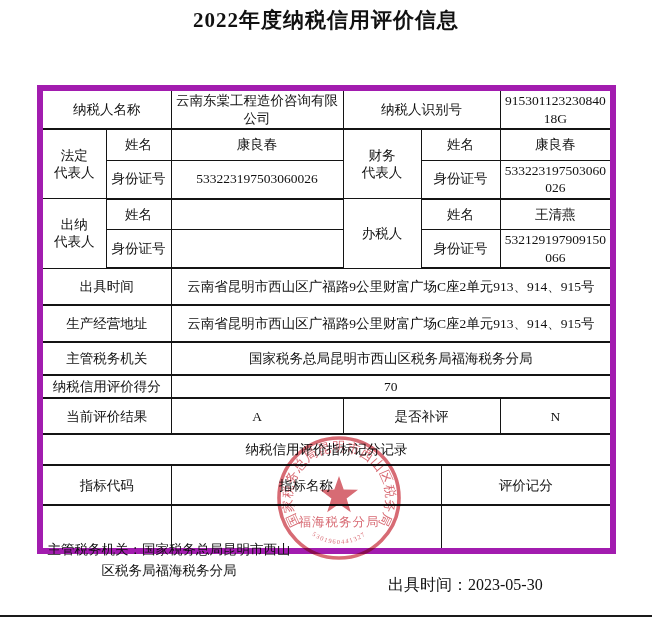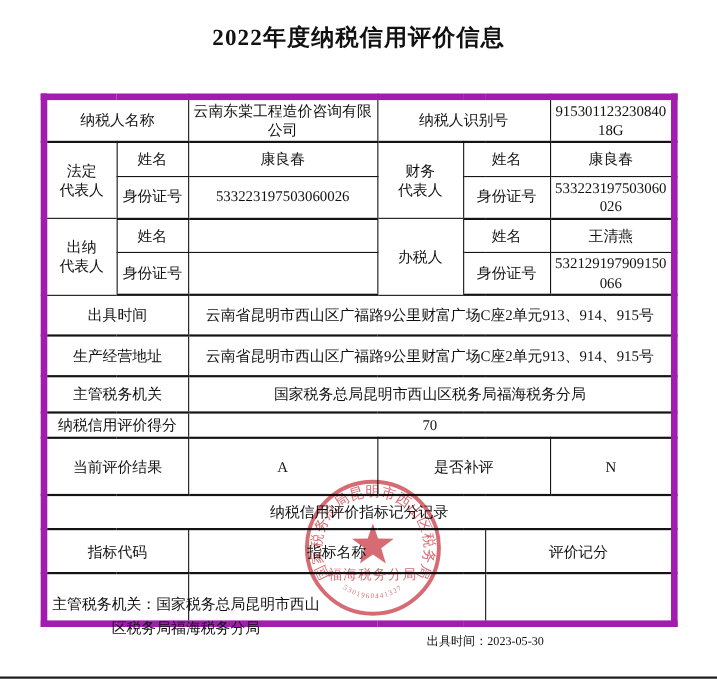--- a/index.html
+++ b/index.html
@@ -2,21 +2,21 @@
 <html><head>
 <meta charset="utf-8">
 <style>
   html,body { margin:0; padding:0; background:#ffffff; }
   body {
     width:652px; height:620px; position:relative; overflow:hidden;
     font-family:"Liberation Serif","DejaVu Serif",serif;
     color:#111;
   }
   .title {
-    position:absolute; top:20px; left:0; width:100%;
+    position:absolute; top:6px; left:0; width:100%;
     text-align:center; font-size:21px; font-weight:bold; letter-spacing:1px;
   }
   table.doc {
     position:absolute; left:37px; top:85px; width:573px;
     border-collapse:collapse; table-layout:fixed;
     font-size:13.5px; border:6px solid #a21caf;
   }
   table.doc td {
     border:1px solid #141414; text-align:center; vertical-align:middle;
     padding:1px 2px; line-height:1.3; overflow:hidden;
@@ -27,21 +27,21 @@
   td.addr { padding:1px 30px; }
   .stamp {
     position:absolute; left:264px; top:423px; width:152px; height:150px;
     opacity:0.82; mix-blend-mode:multiply; pointer-events:none;
   }
   .footer-auth {
     position:absolute; left:42px; top:540px; width:254px;
     text-align:center; font-size:13.5px; line-height:1.55;
   }
   .footer-date {
-    position:absolute; left:388px; top:575px; font-size:11px;
+    position:absolute; left:388px; top:575px; font-size:16px;
   }
   .bottom-line {
     position:absolute; left:0; top:615px; width:652px; height:2px;
     background:#1a1a1a;
   }
 </style>
 </head>
 <body>
 
 <div class="title">2022年度纳税信用评价信息</div>
@@ -103,21 +103,21 @@
     <td colspan="5" class="addr">云南省昆明市西山区广福路9公里财富广场C座2单元913、914、915号</td>
   </tr>
   <tr class="thick" style="height:33px">
     <td colspan="2">主管税务机关</td>
     <td colspan="5">国家税务总局昆明市西山区税务局福海税务分局</td>
   </tr>
   <tr class="thick" style="height:23px">
     <td colspan="2">纳税信用评价得分</td>
     <td colspan="5">70</td>
   </tr>
-  <tr class="thick" style="height:52px">
+  <tr class="thick" style="height:36px">
     <td colspan="2">当前评价结果</td>
     <td>A</td>
     <td colspan="3">是否补评</td>
     <td>N</td>
   </tr>
   <tr class="thick" style="height:31px">
     <td colspan="7">纳税信用评价指标记分记录</td>
   </tr>
   <tr class="thick" style="height:40px">
     <td colspan="2">指标代码</td>

